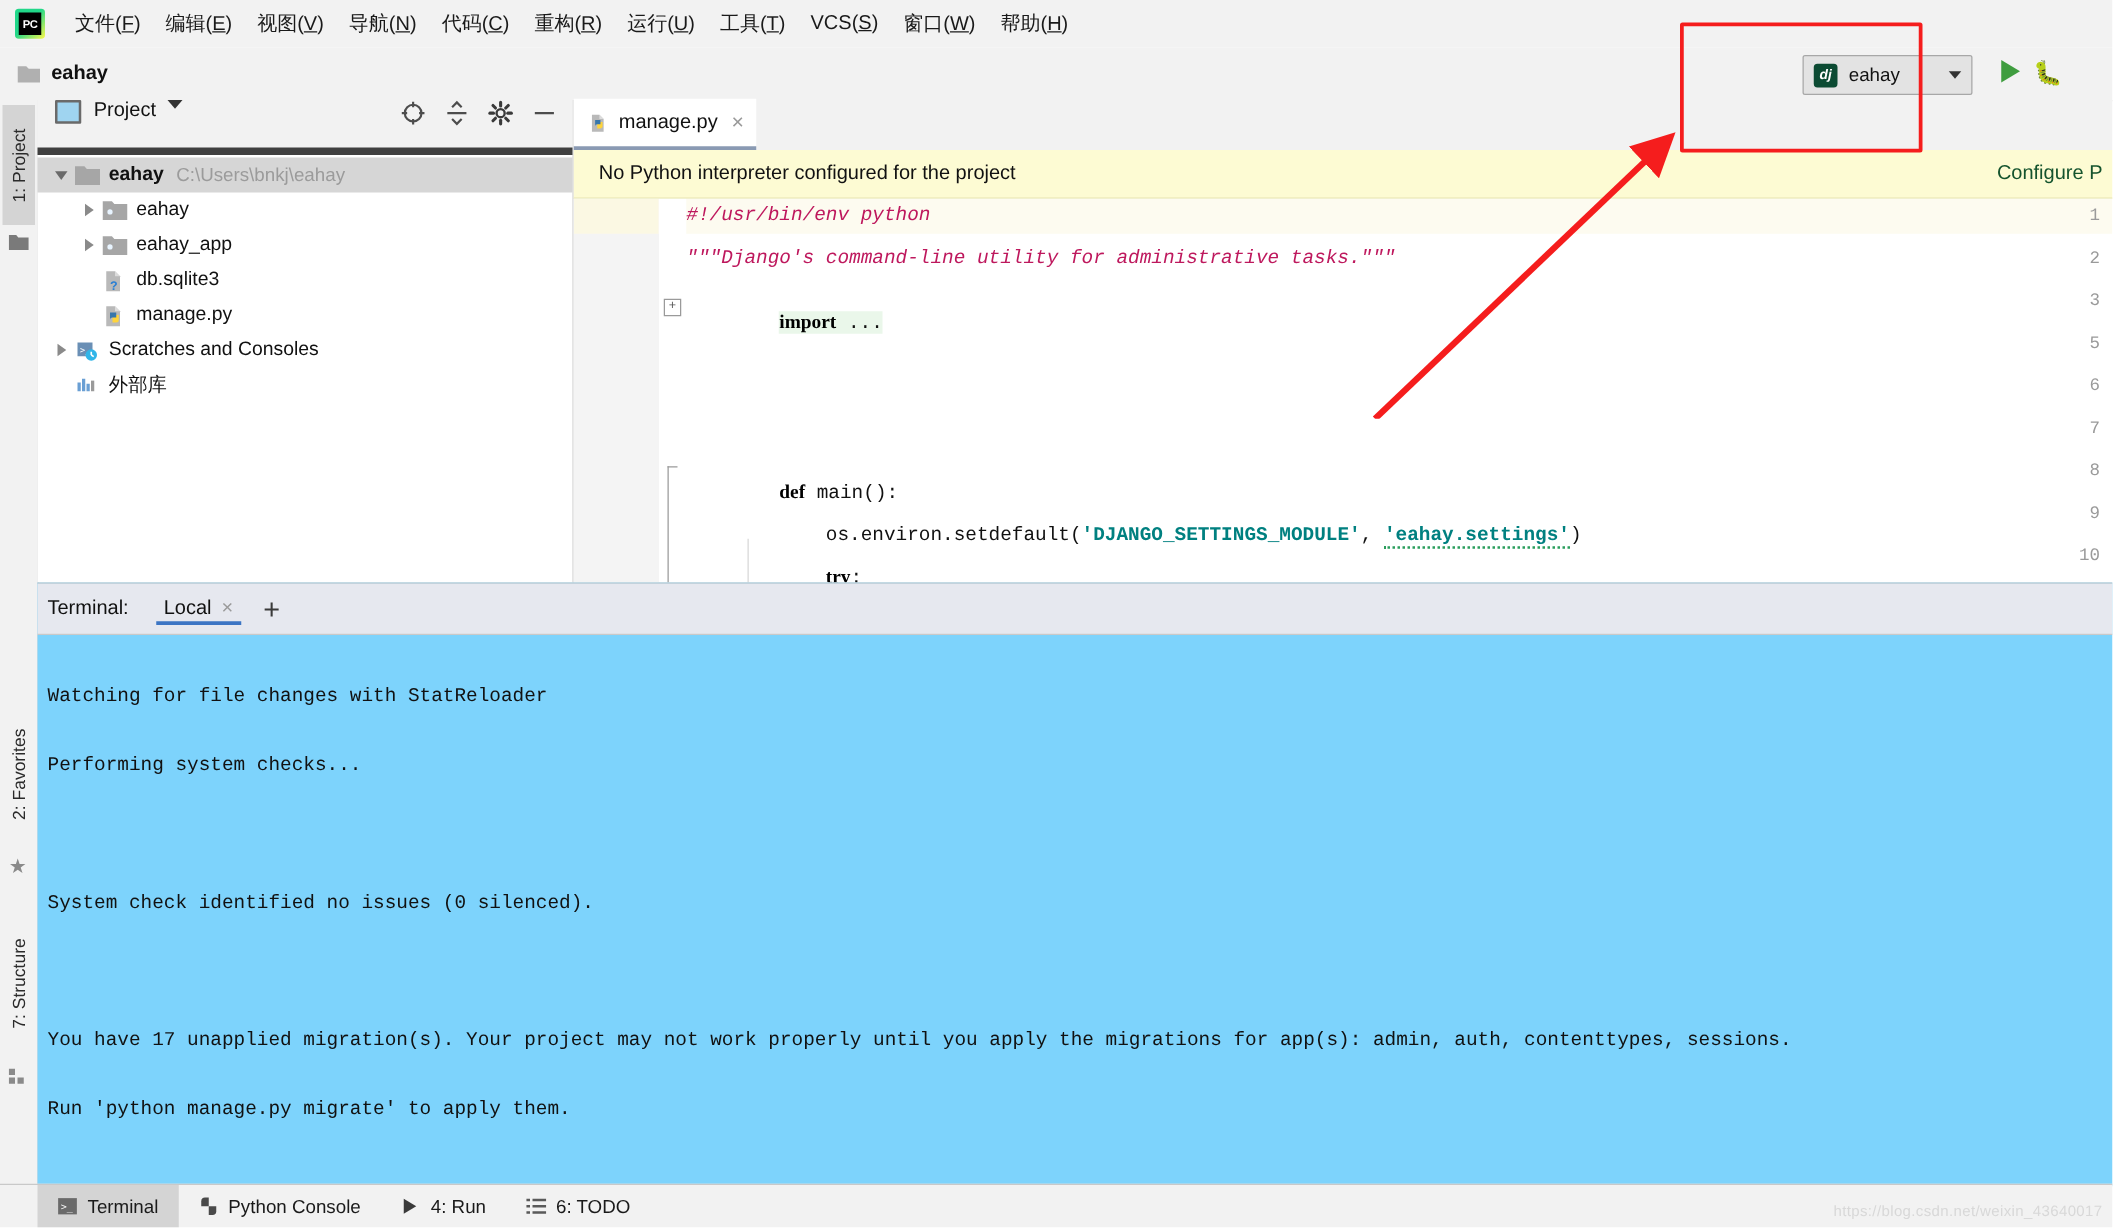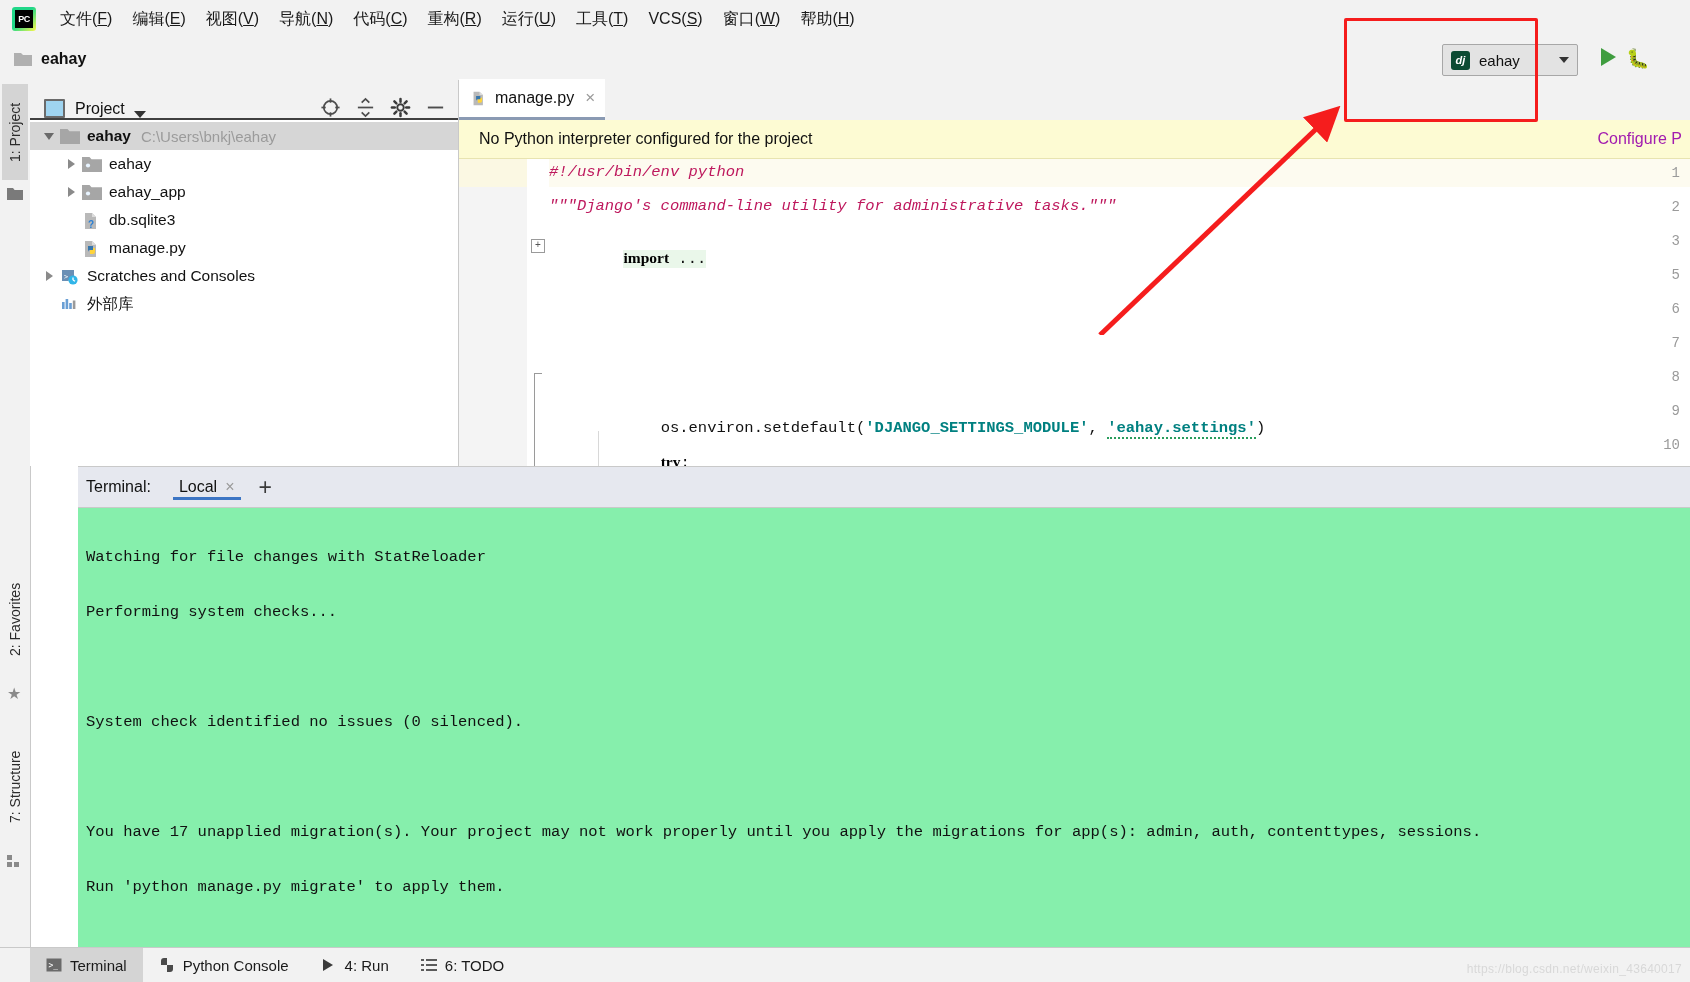--- a/index.html
+++ b/index.html
@@ -95,22 +95,22 @@
   }
   .vtab.sel{background:#d4d4d4;}
   .strip-icon{position:absolute;left:7px;width:16px;height:16px;}
 
   
   .projpanel{
     position:absolute;left:30px;top:80px;width:428px;height:386px;
     background:#ffffff;border-right:1px solid #c9c9c9;
   }
   .proj-header{
-    height:38px;background:#f2f2f2;border-bottom:2px solid #404040;
-    display:flex;align-items:flex-end;
+    height:38px;background:#f2f2f2;border-bottom:6px solid #404040;
+    display:flex;align-items:flex-start;
   }
   .proj-sq{
     margin-left:14px;width:17px;height:15px;border:2px solid #6a6a6a;
     background:#9fd4f0;border-radius:1px;flex:0 0 auto;
   }
   .proj-title{margin-left:10px;font-size:16px;color:#111;}
   .proj-caret{
     margin-left:9px;width:0;height:0;
     border-left:6px solid transparent;border-right:6px solid transparent;
     border-top:7px solid #333;
@@ -149,21 +149,21 @@
     font-size:16px;color:#111;
   }
   .pyfile-ico{width:17px;height:19px;flex:0 0 auto;}
   .tab-x{font-size:17px;color:#9a9a9a;margin-left:4px;cursor:pointer;}
 
   .notif{
     height:38px;background:#fdfbd3;border-bottom:1px solid #e8e4b0;
     display:flex;align-items:center;justify-content:space-between;
     padding:0 8px 0 20px;font-size:16px;color:#111;
   }
-  .notif-link{color:#a21caf;text-decoration:none;font-size:16px;white-space:nowrap;}
+  .notif-link{color:#14532d;text-decoration:none;font-size:16px;white-space:nowrap;}
 
   .codearea{position:relative;height:307px;background:#fff;overflow:hidden;}
   .gutter{
     position:absolute;left:0;top:0;width:68px;height:100%;
     background:#f4f4f4;border-right:1px solid #e2e2e2;
   }
   .lnum{
     position:absolute;right:10px;font-size:14px;color:#9a9a9a;
     font-family:"Liberation Mono", monospace;
   }
@@ -187,23 +187,22 @@
   }
   .foldbracket{
     position:absolute;left:75px;width:7px;border-left:1px solid #9a9a9a;
     border-top:1px solid #9a9a9a;border-bottom:1px solid #9a9a9a;
   }
   .indentguide{position:absolute;width:1px;background:#d8d8d8;}
   .line1-hl{position:absolute;left:68px;right:0;height:28px;background:#fdfbf0;}
 
   
   .termpanel{
-    position:absolute;left:30px;top:466px;right:0;height:482px;background:#86efac;
+    position:absolute;left:30px;top:466px;right:0;height:482px;background:#7dd3fc;
     border-top:1px solid #c9c9c9;
-    margin-left:48px;
   }
   .term-head{
     height:40px;background:#e6e8ef;display:flex;align-items:center;
     padding-left:8px;gap:4px;border-bottom:1px solid #c9c9c9;
   }
   .term-title{font-size:16px;color:#111;margin-right:14px;}
   .term-tab{
     position:relative;height:25px;display:flex;align-items:center;gap:8px;
     padding:0 10px;font-size:16px;color:#111;
   }
@@ -478,20 +477,23 @@
 
       <div class="indentguide" style="left:139px;top:272px;height:62px;"></div>
 
       <div class="codeline c-comment" style="top:4px;">#!/usr/bin/env python</div>
       <div class="codeline c-comment" style="top:38px;">"""Django's command-line utility for administrative tasks."""</div>
 
       <div class="codeline" style="top:72px;">
         <span class="c-fold-bg"><span class="c-kw">import</span><span class="c-plain"> ...</span></span>
       </div>
 
+      <div class="codeline" style="top:208px;">
+        <span class="c-kw">def</span><span class="c-plain"> main():</span>
+      </div>
 
       <div class="codeline" style="top:242px;">
         <span class="c-plain">    </span><span class="c-plain">os.environ.setdefault(</span><span class="c-strhl">'DJANGO_SETTINGS_MODULE'</span><span class="c-plain">, </span><span class="c-strhl squiggle">'eahay.settings'</span><span class="c-plain">)</span>
       </div>
 
       <div class="codeline" style="top:276px;">
         <span class="c-plain">    </span><span class="c-kw">try</span><span class="c-plain">:</span>
       </div>
 
     </div>

